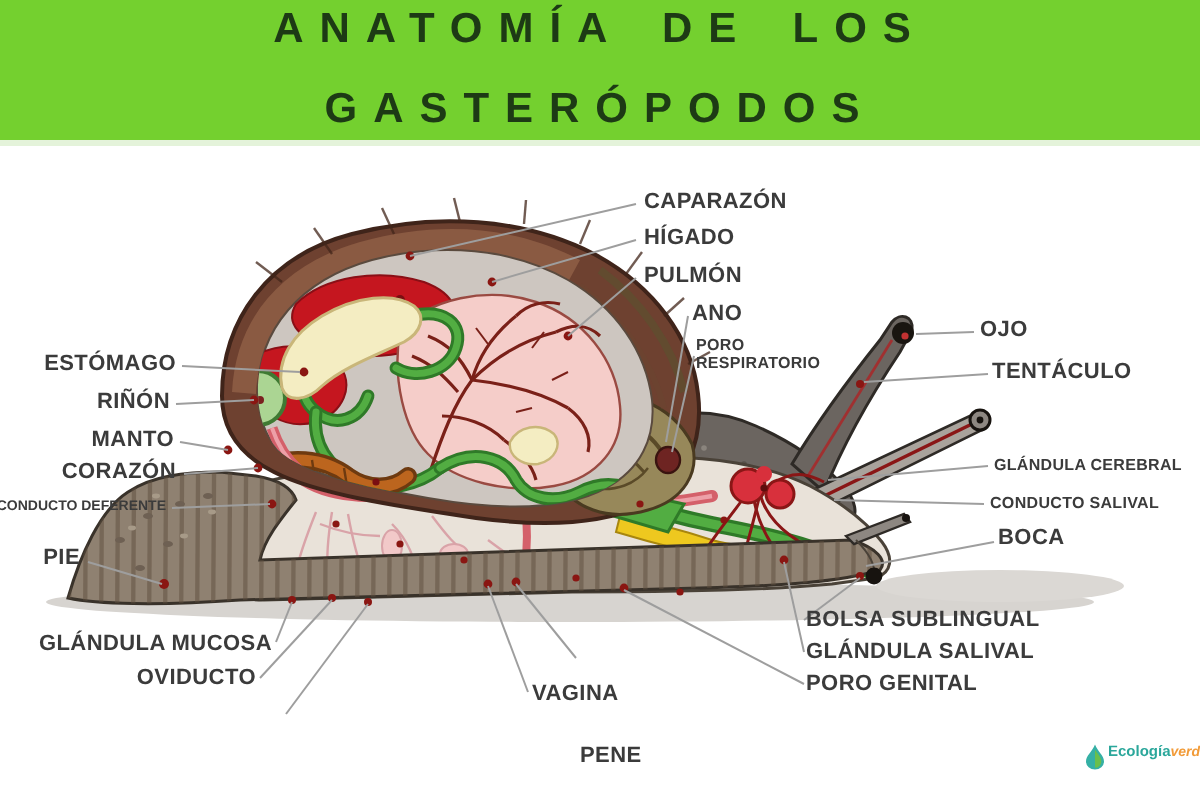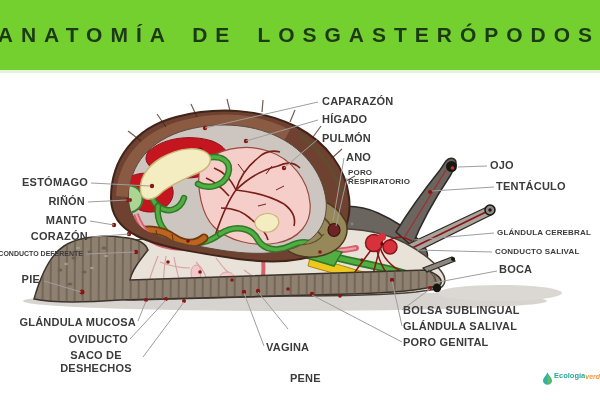--- a/index.html
+++ b/index.html
@@ -1,21 +1,21 @@
 <!DOCTYPE html>
 <html><head>
 <meta charset="utf-8">
 <style>
   html,body{margin:0;padding:0;background:#ffffff;}
   .stage{position:relative;width:600px;height:400px;overflow:hidden;background:#ffffff;
          font-family:"Liberation Sans","DejaVu Sans",sans-serif;}
   
   .banner{position:absolute;left:0;top:0;width:600px;height:70px;background:#74d02f;
-          border-bottom:3px solid #e4f3da;display:flex;flex-direction:row;
-          align-items:center;justify-content:flex-end;}
+          border-bottom:3px solid #e4f3da;display:flex;flex-direction:column;
+          align-items:center;justify-content:space-between;}
   .banner .t{color:#1d3a15;font-weight:700;font-size:21px;letter-spacing:0.38em;
              word-spacing:0.30em;line-height:1.45;white-space:nowrap;}
   
   .art{position:absolute;left:0;top:0;width:600px;height:400px;}
   
   .lbl{position:absolute;color:#3b3b3b;font-size:11px;font-weight:700;
        letter-spacing:0.02em;line-height:1.18;white-space:nowrap;}
   .lbl.sm{font-size:8px;}
   .lbl.xs{font-size:7px;letter-spacing:0;}
   .lbl.r{text-align:right;}
@@ -280,21 +280,20 @@
   <div class="lbl sm" style="left:495px;top:247px;">CONDUCTO SALIVAL</div>
   <div class="lbl" style="left:499px;top:263px;">BOCA</div>
   <div class="lbl r" style="right:512px;top:176px;">ESTÓMAGO</div>
   <div class="lbl r" style="right:515px;top:195px;">RIÑÓN</div>
   <div class="lbl r" style="right:513px;top:214px;">MANTO</div>
   <div class="lbl r" style="right:512px;top:230px;padding-left:10px;">CORAZÓN</div>
   <div class="lbl xs r" style="right:517px;top:250px;">CONDUCTO DEFERENTE</div>
   <div class="lbl r" style="right:560px;top:273px;">PIE</div>
   <div class="lbl r" style="right:464px;top:316px;">GLÁNDULA MUCOSA</div>
   <div class="lbl r" style="right:472px;top:333px;">OVIDUCTO</div>
-  <div class="lbl wrap" style="right:468px;top:349px;width:72px;text-align:center;">SACO DE DESHECHOS</div>
   <div class="lbl" style="left:290px;top:324px;margin-top:48px;">PENE</div>
   <div class="lbl" style="left:266px;top:341px;">VAGINA</div>
   <div class="lbl" style="left:403px;top:304px;">BOLSA SUBLINGUAL</div>
   <div class="lbl" style="left:403px;top:336px;">PORO GENITAL</div>
   <div class="lbl" style="left:403px;top:320px;">GLÁNDULA SALIVAL</div>
 
   <div class="logo">
     <svg width="9" height="13" viewBox="0 0 10 14">
       <path d="M5,0 C6.5,4 10,6 10,9.5 A5,4.5 0 1 1 0,9.5 C0,6 3.5,4 5,0 Z" fill="#35b0a5"></path>
       <path d="M5,3 C6.5,5.5 8.5,7 8.5,9.5 A3.5,3.5 0 0 1 5,13 Z" fill="#6abf4b"></path>

